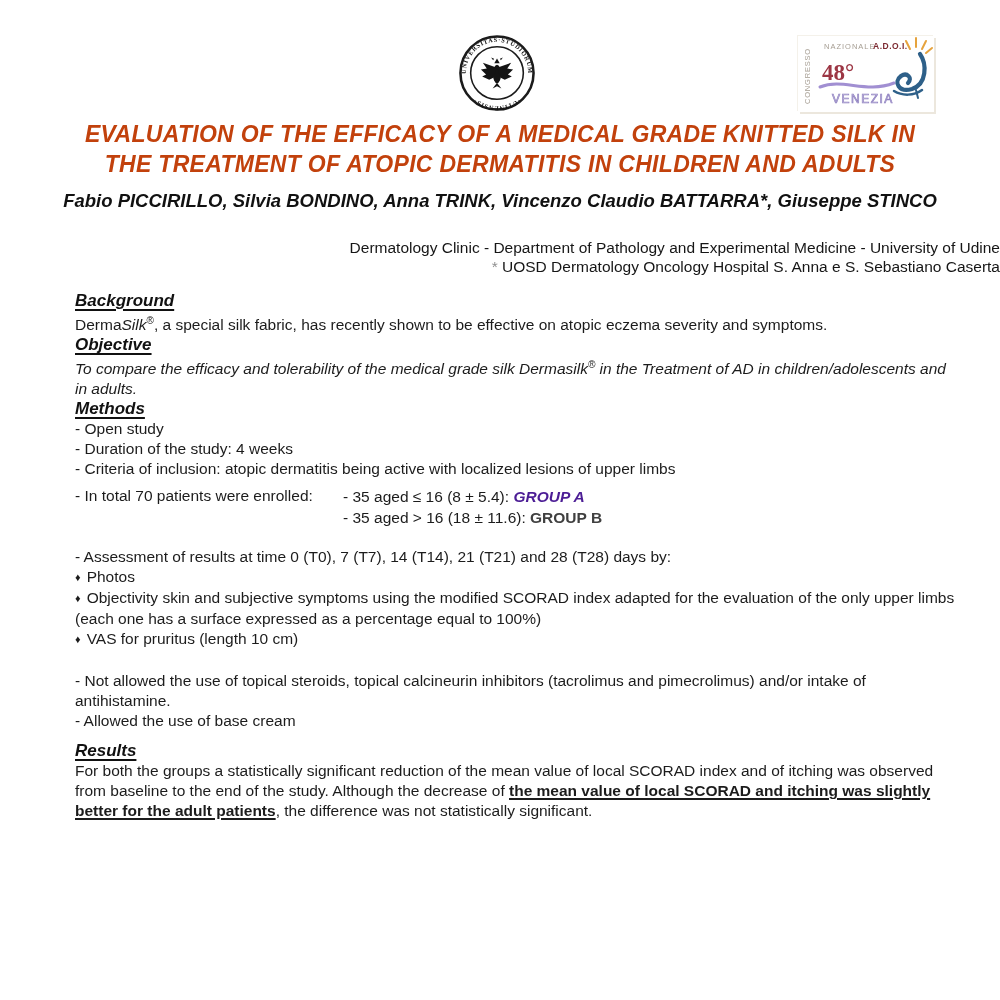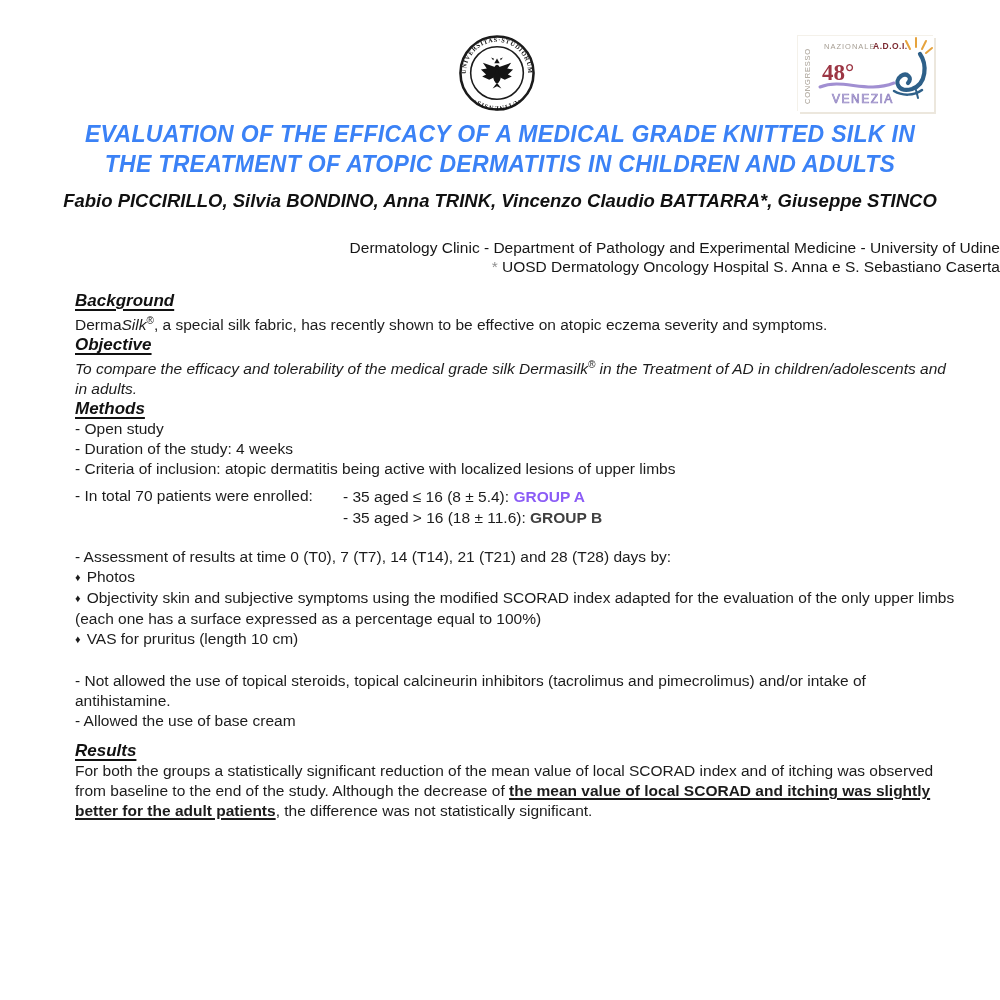--- a/index.html
+++ b/index.html
@@ -109,21 +109,21 @@
         </g>
         <g stroke="#2e6089" fill="none" stroke-linecap="round">
           <path d="M 122 18 C 129 28, 129 48, 114 53 C 101 57, 95 46, 103 40 C 109 36, 115 42, 110 47" stroke-width="4.2"></path>
           <path d="M 96 55 C 104 60, 116 60, 124 54" stroke-width="2.5"></path>
           <line x1="118" y1="54" x2="120" y2="62" stroke-width="2"></line>
         </g>
       </svg>
     </div>
   </div>
 
-  <h1 class="title" style="color:#3b82f6;">
+  <h1 class="title" style="color:#c2410c;">
     <span>EVALUATION OF THE EFFICACY OF A MEDICAL GRADE KNITTED SILK IN</span><br>
     <span>THE TREATMENT OF ATOPIC DERMATITIS IN CHILDREN AND ADULTS</span>
   </h1>
 
   <div class="authors">Fabio PICCIRILLO, Silvia BONDINO, Anna TRINK, Vincenzo Claudio BATTARRA*, Giuseppe STINCO</div>
 
   <div class="affiliations">
     <div>Dermatology Clinic - Department of Pathology and Experimental Medicine - University of Udine</div>
     <div><span class="aff-star">*</span><span> UOSD Dermatology Oncology Hospital S. Anna e S. Sebastiano Caserta</span></div>
   </div>
@@ -142,21 +142,21 @@
 
     <div class="mt-sec">
       <span class="sec-heading">Methods</span>
       <div class="body-text">- Open study</div>
       <div class="body-text">- Duration of the study: 4 weeks</div>
       <div class="body-text">- Criteria of inclusion: atopic dermatitis being active with localized lesions of upper limbs</div>
 
       <div class="enroll-row body-text">
         <div class="enroll-label">- In total 70 patients were enrolled:</div>
         <div class="enroll-groups">
-          <div><span>- 35 aged ≤ 16 (8 ± 5.4): </span><span class="group-a" style="color:#8b5cf6;">GROUP A</span></div>
+          <div><span>- 35 aged ≤ 16 (8 ± 5.4): </span><span class="group-a" style="color:#4c1d95;font-style:italic;">GROUP A</span></div>
           <div><span>- 35 aged &gt; 16 (18 ± 11.6): </span><span class="group-b" style="color:#404040;">GROUP B</span></div>
         </div>
       </div>
 
       <div class="assessment-block">
         <div class="body-text">- Assessment of results at time 0 (T0), 7 (T7), 14 (T14), 21 (T21) and 28 (T28) days by:</div>
         <div class="body-text bullet-line"><span class="blt">♦</span><span>Photos</span></div>
         <div class="body-text bullet-line"><span class="blt">♦</span><span>Objectivity skin and subjective symptoms using the modified SCORAD index adapted for the evaluation of the only upper limbs (each one has a surface expressed as a percentage equal to 100%)</span></div>
         <div class="body-text bullet-line"><span class="blt">♦</span><span>VAS for pruritus (length 10 cm)</span></div>
       </div>

